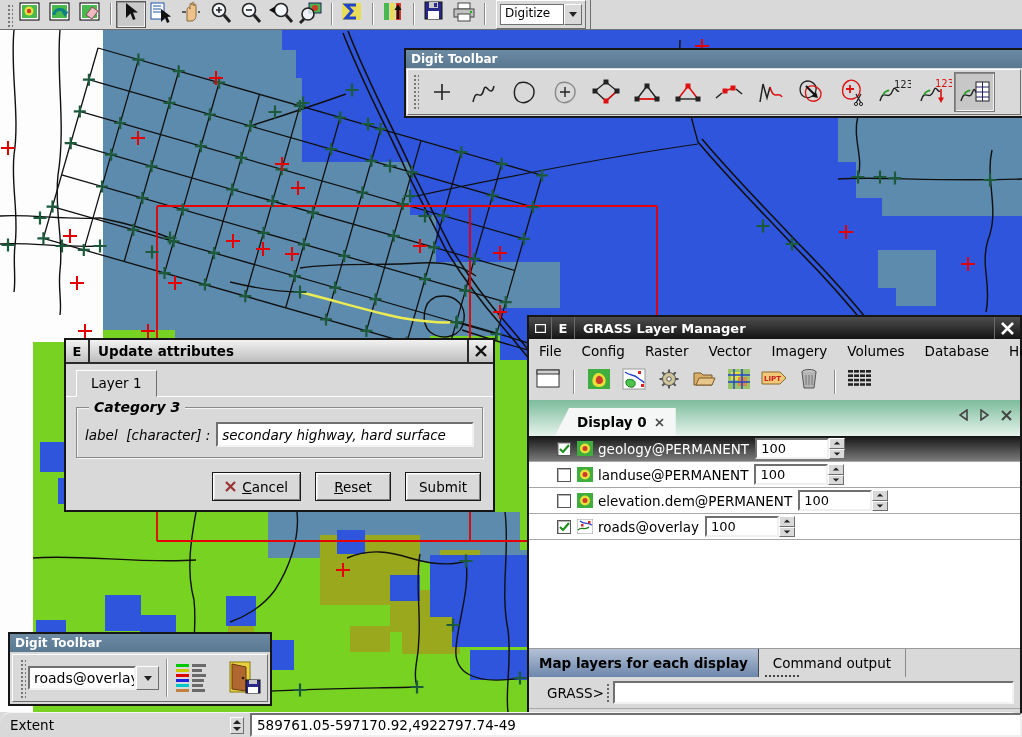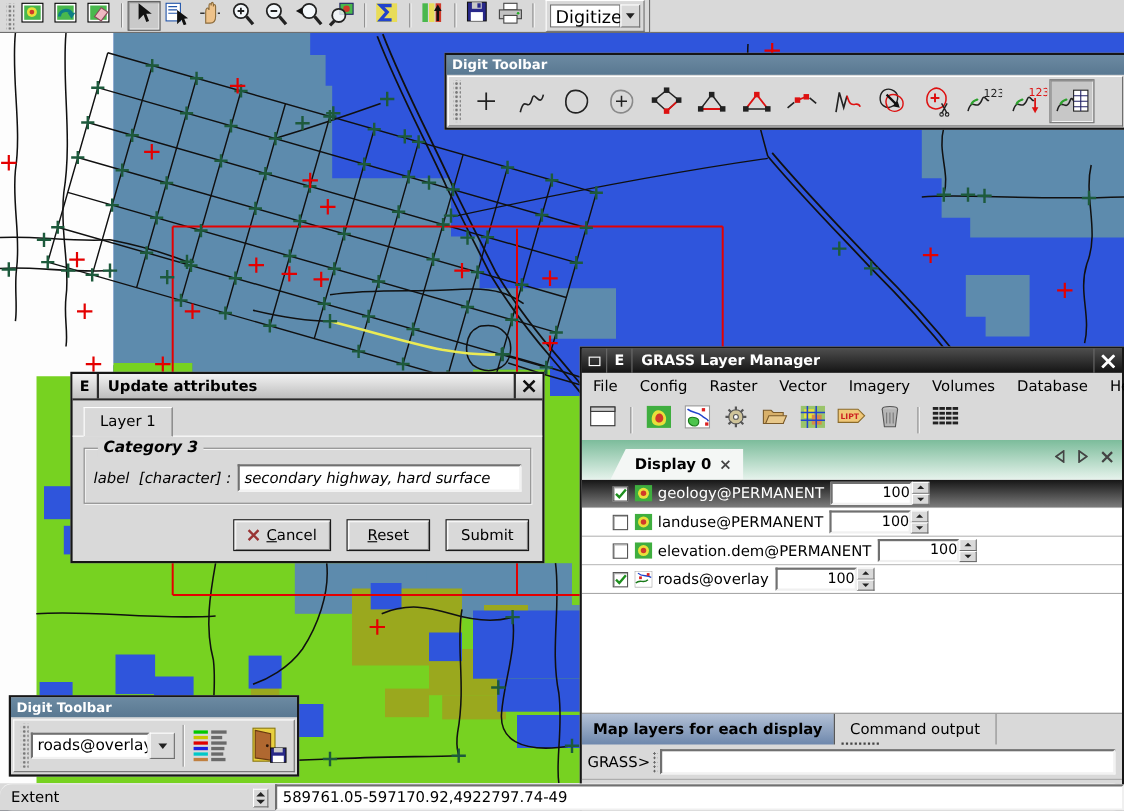--- a/index.html
+++ b/index.html
@@ -19,21 +19,21 @@
     background:#d9d9d9; border-bottom:1px solid #707070; display:flex; align-items:center; }
   .map-toolbar .panel { height:30px; display:flex; align-items:center; padding:0 4px;
     border-right:1px solid #6e6e6e; border-bottom:1px solid #6e6e6e; background:#d9d9d9; }
   .tbtn { width:30px; height:27px; display:flex; align-items:flex-start; justify-content:center; }
   .tbtn.selected { border:1px solid #5a5a5a; background:#c9c9c9;
     box-shadow:inset 1px 1px 0 #9a9a9a, inset -1px -1px 0 #f0f0f0; }
   .tsep { width:1px; height:22px; background:#8a8a8a; box-shadow:1px 0 0 #fff; margin:0 5px; }
   .digitize-panel { display:flex; align-items:center; gap:0; margin-left:6px; padding:3px;
     border:1px solid; border-color:#fff #6e6e6e #6e6e6e #fff; }
   .combo-field { width:64px; height:21px; background:#fff; border:1px solid #707070;
-    font-size:16px; padding:1px 0 0 4px; }
+    font-size:12px; padding:1px 0 0 4px; }
   .combo-arrow { width:18px; height:21px; background:#d9d9d9; border:1px solid;
     border-color:#fff #6e6e6e #6e6e6e #fff; display:flex; align-items:center; justify-content:center; }
   .tri-down { width:0; height:0; border-left:4px solid transparent; border-right:4px solid transparent;
     border-top:5px solid #222; }
   .tri-up-s { width:0;height:0;border-left:4px solid transparent;border-right:4px solid transparent;border-bottom:4px solid #222; }
   .tri-dn-s { width:0;height:0;border-left:4px solid transparent;border-right:4px solid transparent;border-top:4px solid #222; }
 
   
   .map-canvas { position:absolute; left:0; top:30px; width:1022px; height:682px; background:#fff; }
 
@@ -119,33 +119,33 @@
   .lm-rows { height:212px; background:#fff; overflow:hidden; }
   .lrow { height:26px; display:flex; align-items:center; padding-left:28px;
     border-bottom:1px solid #a8a8a8; font-size:13.5px; background:#fff; }
   .lrow.selected { background:linear-gradient(180deg,#151515,#7b7b7b); color:#fff; }
   .cbox { width:14px; height:14px; background:#fff; border:1px solid #555;
     box-shadow:inset 1px 1px 0 #b5b5b5; margin-right:6px; display:flex; align-items:center; justify-content:center; }
   .cbox svg { visibility:hidden; }
   .cbox.checked svg { visibility:visible; }
   .licon { margin-right:5px; }
   .lname { margin-right:6px; white-space:nowrap; }
-  .spin { display:flex; align-items:stretch; height:21px;text-align:right; }
+  .spin { display:flex; align-items:stretch; height:21px; }
   .spin .sfield { width:74px; background:#fff; border:2px solid; border-color:#707070 #f0f0f0 #f0f0f0 #707070;
     font-size:13px; color:#000; padding:1px 0 0 4px; }
   .spin .sbtns { display:flex; flex-direction:column; width:16px; }
   .spin .sb { flex:1; background:#d9d9d9; border:1px solid; border-color:#fff #6e6e6e #6e6e6e #fff;
     display:flex; align-items:center; justify-content:center; }
   .spin .sb .t { transform:scale(.8); }
   .lm-bottomtabs { height:29px; display:flex; align-items:stretch; background:#d9d9d9; border-top:1px solid #9a9a9a; }
   .btab-active { padding:0 10px; display:flex; align-items:center; font-weight:bold; font-size:13.5px;
     background:linear-gradient(180deg,#b3c1d6,#6d87ac); border-right:1px solid #4a4a4a; }
   .btab { padding:0 14px; display:flex; align-items:center; font-size:13.5px; border-right:1px solid #8a8a8a; }
   .tear { position:absolute; width:34px; height:0; border-top:2px dotted #444; }
-  .lm-prompt { height:31px; display:flex; align-items:center; padding-left:5px; background:#d9d9d9; position:relative; }
+  .lm-prompt { height:31px; display:flex; align-items:center; padding-left:18px; background:#d9d9d9; position:relative; }
   .lm-prompt .plabel { font-size:13.5px; margin-right:2px; }
   .lm-prompt .pgrip { width:5px; height:20px; margin-right:2px;
     background-image:radial-gradient(circle,#666 .9px,transparent 1.1px); background-size:4px 4px; }
   .lm-prompt .entry { flex:1; height:23px; margin-right:6px; }
   .lm-status { height:29px; background:#d9d9d9; border-top:1px solid #a8a8a8; position:relative; }
   .grip-corner { position:absolute; right:2px; bottom:2px; width:16px; height:16px;
     background:repeating-linear-gradient(315deg,#8a8a8a 0 1.5px,#f0f0f0 1.5px 2.5px,transparent 2.5px 5.5px); }
 </style>
 </head>
 <body>

